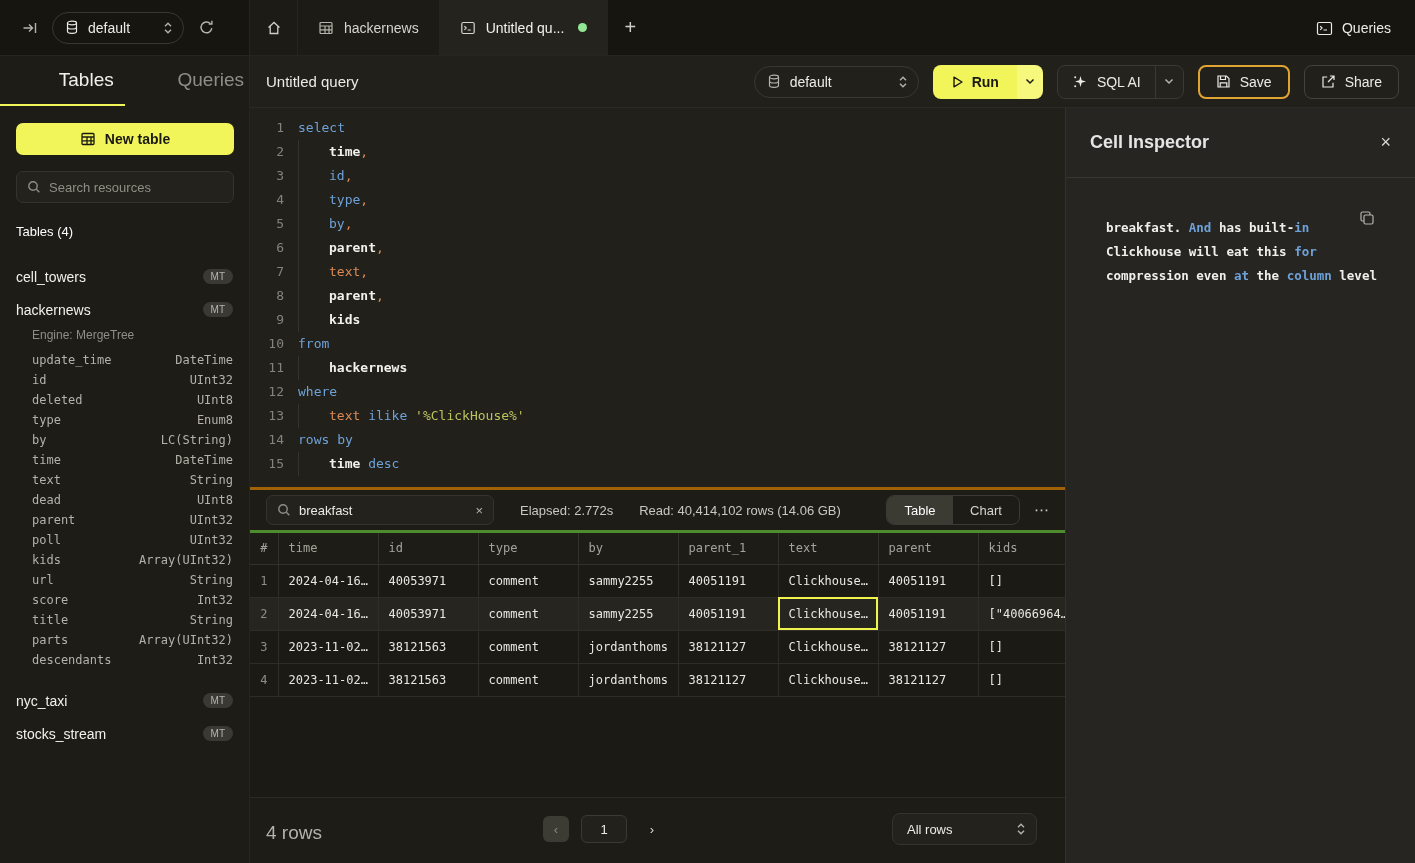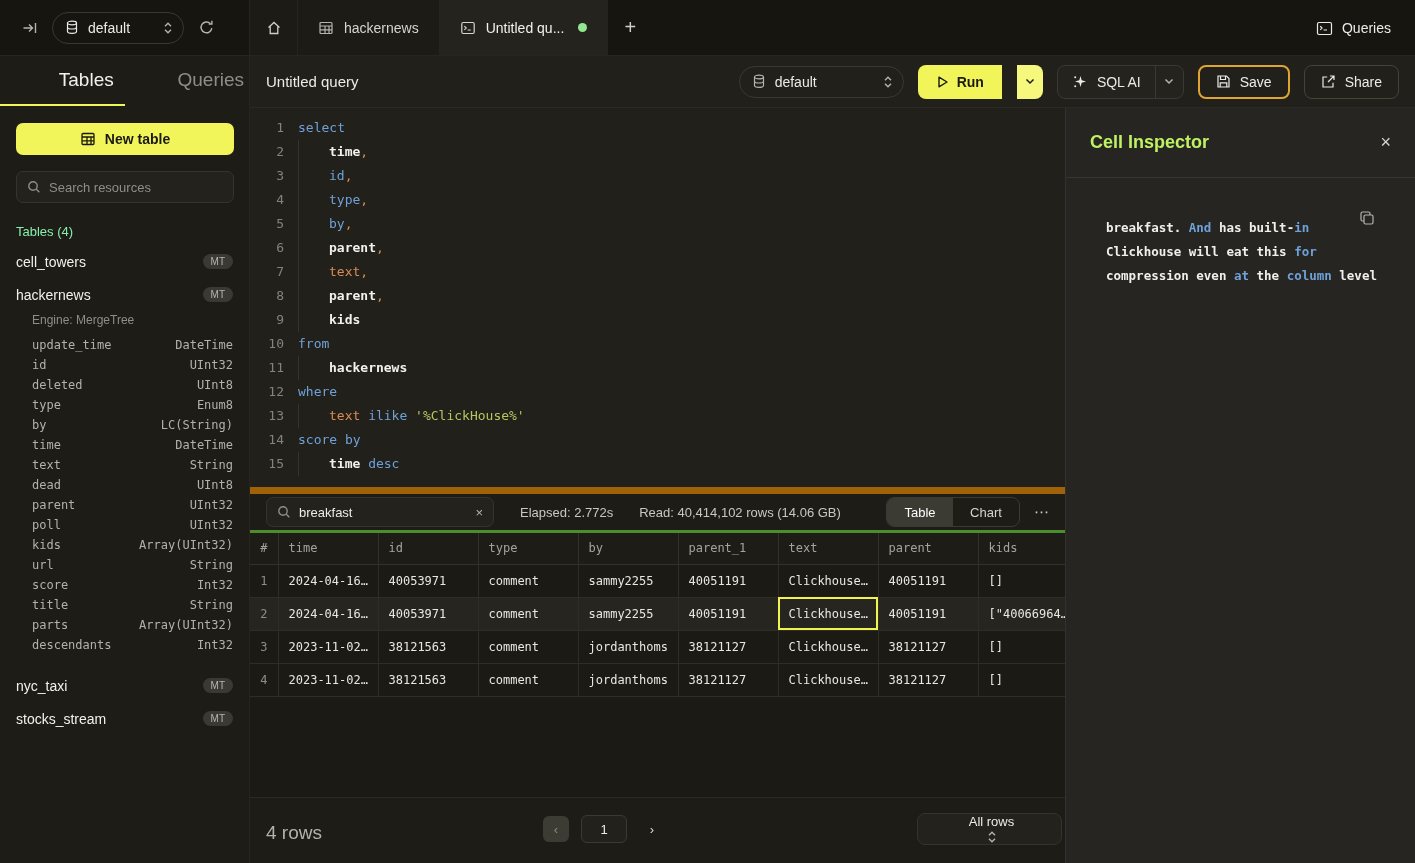--- a/index.html
+++ b/index.html
@@ -24,34 +24,34 @@
 
   
   .sidebar { position:absolute; left:0; top:56px; width:250px; height:807px; background:#1d1c17; border-right:1px solid #262520; }
   .side-tabs { display:flex; height:50px; }
   .side-tab { width:125px; display:flex; align-items:center; justify-content:center; font-size:19px; color:#8f8e86; cursor:pointer; border-bottom:2px solid transparent;padding-left:48px; }
   .side-tab.active { color:#f2f1ec; border-bottom-color:#f2f55a; }
   .new-table { display:flex; align-items:center; justify-content:center; gap:9px; width:218px; height:32px; margin:17px 16px 0; background:#f2f55a; color:#191911; border:none; border-radius:7px; font-size:14px; font-weight:bold; cursor:pointer; }
   .search-box { display:flex; align-items:center; gap:8px; width:218px; height:32px; margin:16px 16px 0; padding:0 10px; background:#23221d; border:1px solid #35342c; border-radius:7px; color:#8f8e86; }
   .search-box input { flex:1; background:none; border:none; outline:none; color:#ecebe7; font-size:13px; font-family:"Liberation Sans",sans-serif; min-width:0; }
   .search-box input::placeholder { color:#8f8e86; }
-  .section-label { margin:21px 0 6px 16px; font-size:13px; color:#86efac; }
+  .section-label { margin:21px 0 21px 16px; font-size:13px; color:#ffffff; }
   .tbl-item { display:flex; align-items:center; justify-content:space-between; height:33px; padding:0 16px; cursor:pointer; }
   .tbl-item .tname { font-size:14px; color:#f2f1ec; }
   .badge { background:#3a3933; color:#b5b4ac; font-size:10px; padding:2px 8px; border-radius:9px; }
   .engine-line { padding:2px 16px 8px 32px; font-size:12px; color:#8f8e86; }
   .schema-row { display:flex; justify-content:space-between; padding:0 16px 0 32px; height:20px; align-items:center; font-family:"DejaVu Sans Mono",monospace; font-size:12px; color:#b3b2aa; }
   #schema-list { margin-bottom:14px; }
 
   
   .query-header { position:absolute; left:250px; top:56px; width:1165px; height:52px; background:#21201b; border-bottom:1px solid #2b2a25; display:flex; align-items:center; padding:0 16px; }
   .qtitle { font-size:15px; color:#ecebe7; }
   .qh-actions { margin-left:auto; display:flex; align-items:center; gap:14px; }
   .qh-actions .db-select { width:165px; height:32px; }
-  .run-btn { display:flex; height:34px; border-radius:8px; overflow:hidden; cursor:pointer;gap:15px; }
+  .run-btn { display:flex; height:34px; border-radius:8px; overflow:hidden; cursor:pointer; }
   .run-main { display:flex; align-items:center; gap:8px; padding:0 18px; background:#f2f55a; color:#1a1a12; font-size:14px; font-weight:bold; }
   .run-caret { width:26px; display:flex; align-items:center; justify-content:center; background:#f6f87e; color:#1a1a12; }
   .split-btn { display:flex; align-items:center; height:34px; border:1px solid #3a3933; border-radius:8px; background:#24231e; color:#ecebe7; }
   .split-main { display:flex; align-items:center; gap:9px; padding:0 14px; font-size:14px; cursor:pointer; }
   .split-caret { width:28px; height:100%; display:flex; align-items:center; justify-content:center; border-left:1px solid #3a3933; color:#b5b4ac; cursor:pointer; }
   .save-btn { display:flex; align-items:center; gap:9px; height:34px; padding:0 16px; background:transparent; border:2px solid #dfa431; border-radius:8px; color:#ecebe7; font-size:14px; cursor:pointer; }
   .share-btn { display:flex; align-items:center; gap:9px; height:34px; padding:0 16px; background:transparent; border:1px solid #43423b; border-radius:8px; color:#ecebe7; font-size:14px; cursor:pointer; }
 
   
   .editor { position:absolute; left:250px; top:108px; width:815px; height:379px; background:#21201b; padding-top:8px; font-family:"DejaVu Sans Mono",monospace; font-size:13px; }
@@ -59,21 +59,21 @@
   .lnum { width:26px; margin-left:8px; text-align:right; color:#84837b; flex:none; }
   .ecode { margin-left:14px; white-space:pre; }
   .tk-k { color:#6ea1d8; }
   .tk-c { color:#f2f1ec; font-weight:bold; }
   .tk-o { color:#dd8a54; }
   .tk-s { color:#bac45f; }
   .tk-w { color:#ecebe7; }
   .tk-i { display:inline-block; width:31px; border-left:1px solid #35342c; }
 
   
-  .results-toolbar { position:absolute; left:250px; top:487px; width:815px; height:43px; background:#1d1c17; border-top:7px solid #a16207; display:flex; align-items:center; padding:0 16px; }
+  .results-toolbar { position:absolute; left:250px; top:487px; width:815px; height:43px; background:#1d1c17; border-top:3px solid #a16207; display:flex; align-items:center; padding:0 16px; }
   .results-toolbar .search-box { width:228px; height:30px; margin:0; }
   .clear-x { color:#b5b4ac; font-size:13px; cursor:pointer; }
   .stat { margin-left:26px; font-size:13px; color:#c9c8c0; white-space:nowrap; }
   .seg { margin-left:auto; display:flex; height:30px; border:1px solid #3a3933; border-radius:8px; overflow:hidden; }
   .seg-item { width:66px; display:flex; align-items:center; justify-content:center; font-size:13px; color:#d6d5ce; cursor:pointer; }
   .seg-item.active { background:#3b3a33; color:#ffffff; }
   .more-btn { margin-left:14px; background:none; border:none; color:#cfcec7; font-size:15px; cursor:pointer; }
 
   .results-area { position:absolute; left:250px; top:530px; width:815px; height:267px; background:#1b1a15; }
   .green-bar { height:3px; background:#4d8d2d; }
@@ -85,26 +85,26 @@
   tr.sel-row td { background:#26251f; }
   td.sel-cell { outline:2px solid #f2f44e; outline-offset:-2px; }
 
   
   .results-footer { position:absolute; left:250px; top:797px; width:815px; height:66px; background:#1d1c17; border-top:1px solid #2b2a25; }
   .rowcount { position:absolute; left:16px; top:24px; font-size:19px; color:#b3b2aa; }
   .pager { position:absolute; left:293px; top:17px; display:flex; align-items:center; gap:12px; }
   .pg-prev { width:26px; height:26px; border:none; border-radius:6px; background:#3c3b34; color:#8a8980; font-size:13px; cursor:pointer; }
   .pg-num { width:46px; height:28px; background:#22211c; border:1px solid #3a3933; border-radius:6px; color:#ecebe7; text-align:center; font-size:13px; font-family:"Liberation Sans",sans-serif; }
   .pg-next { width:26px; height:26px; border:none; background:none; color:#d8d7d0; font-size:13px; cursor:pointer; }
-  .rows-select { position:absolute; right:3px; top:15px; width:145px; height:32px; display:flex; align-items:center; justify-content:space-between; padding:0 10px 0 14px; background:#23221d; border:1px solid #35342c; border-radius:8px; font-size:13px; color:#ecebe7; cursor:pointer;flex-direction:column; }
+  .rows-select { position:absolute; right:28px; top:15px; width:145px; height:32px; display:flex; align-items:center; justify-content:space-between; padding:0 10px 0 14px; background:#23221d; border:1px solid #35342c; border-radius:8px; font-size:13px; color:#ecebe7; cursor:pointer; }
 
   
   .inspector { position:absolute; left:1065px; top:108px; width:350px; height:755px; background:#262521; border-left:1px solid #32312b; }
   .insp-header { height:70px; display:flex; align-items:center; padding:0 24px; border-bottom:1px solid #36352e; }
-  .insp-title { font-size:18px; font-weight:bold; color:#bef264;text-align:center; }
+  .insp-title { font-size:18px; font-weight:bold; color:#e5e5e5;text-align:center; }
   .insp-close { margin-left:auto; background:none; border:none; color:#d8d7d0; font-size:18px; cursor:pointer; }
   .insp-body { position:relative; padding:38px 40px 0; }
   .insp-line { font-family:"DejaVu Sans Mono",monospace; font-size:12.5px; font-weight:bold; line-height:24px; color:#f0efeb; white-space:nowrap; }
   .insp-k { color:#6ea1d8; }
   .copy-btn { position:absolute; right:40px; top:32px; background:none; border:none; color:#b5b4ac; cursor:pointer; }
 
   svg { display:block; }
 </style>
 </head>
 <body>
@@ -408,21 +408,21 @@
         <div class="eline">
           <span class="lnum">12</span>
           <span class="ecode"><span class="tk-k">where</span></span>
         </div>
         <div class="eline">
           <span class="lnum">13</span>
           <span class="ecode"><span class="tk-i">&nbsp;</span><span class="tk-o">text</span><span class="tk-w"> </span><span class="tk-k">ilike</span><span class="tk-w"> </span><span class="tk-s">'%ClickHouse%'</span></span>
         </div>
         <div class="eline">
           <span class="lnum">14</span>
-          <span class="ecode"><span class="tk-k">score by</span></span>
+          <span class="ecode"><span class="tk-k">rows by</span></span>
         </div>
         <div class="eline">
           <span class="lnum">15</span>
           <span class="ecode"><span class="tk-i">&nbsp;</span><span class="tk-c">time</span><span class="tk-w"> </span><span class="tk-k">desc</span></span>
         </div>
       </div>
   </section>
 
   <div class="results-toolbar">
     <div class="search-box">

